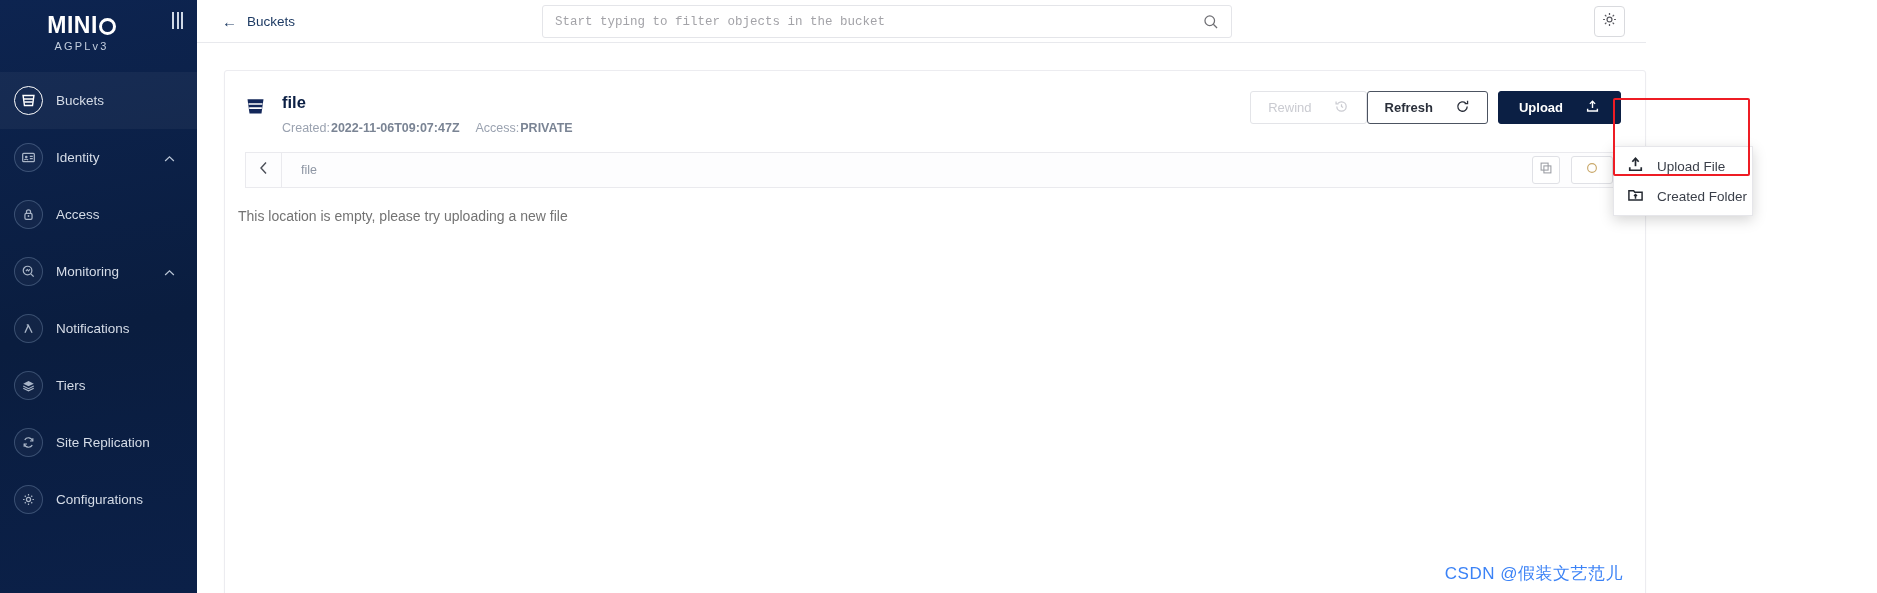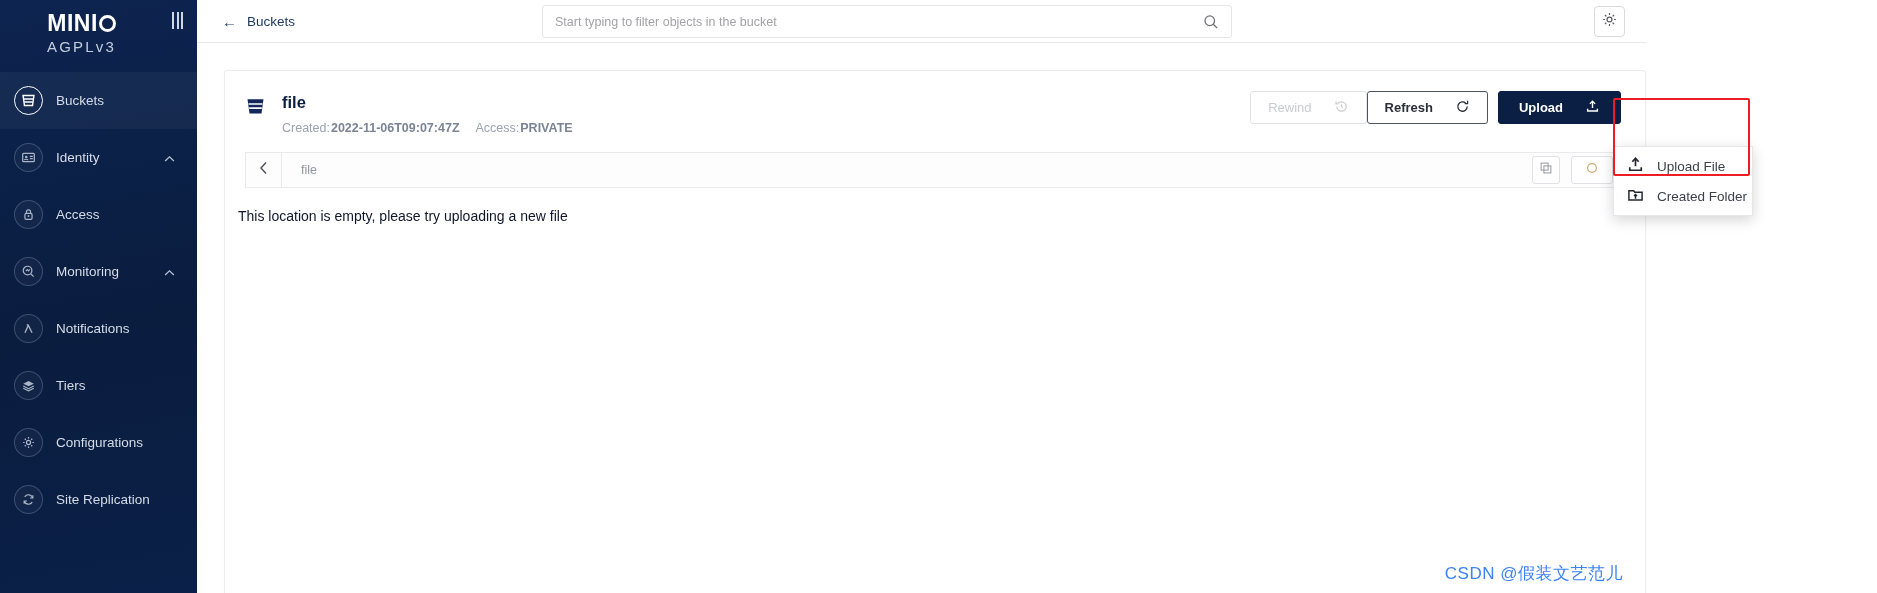--- a/index.html
+++ b/index.html
@@ -29,21 +29,21 @@
     display: flex; align-items: center;
     color: #ffffff; font-weight: 700; font-size: 23px;
     letter-spacing: 0.5px; line-height: 1;
   }
   .brand-logo .o-ring {
     display: inline-block; width: 17px; height: 17px;
     border: 3.5px solid #ffffff; border-radius: 50%;
     margin-left: 1px; margin-top: 1px;
   }
   .brand-sub {
-    color: #c3cede; font-size: 15px; letter-spacing: 2.2px;
+    color: #c3cede; font-size: 11px; letter-spacing: 2.2px;
     margin-top: 3px; font-weight: 400;
   }
   .hamburger {
     position: absolute; right: 14px; top: 12px;
     display: flex; gap: 2.5px; cursor: pointer;
   }
   .hamburger i { display: block; width: 2px; height: 17px; background: #cfd8e5; }
 
   .nav { margin-top: 6px; }
   .nav-item {
@@ -87,21 +87,21 @@
   .back-arrow { font-size: 15px; line-height: 1; color: #1d3a63; }
   .searchwrap {
     position: absolute; left: 345px; top: 5px;
     width: 690px; height: 33px;
     border: 1px solid #e4e5e9; border-radius: 3px;
     display: flex; align-items: center; background: #fff;
   }
   .searchwrap input {
     flex: 1; border: 0; outline: 0; background: transparent;
     font-size: 12.5px; color: #3c3c3c; padding: 0 12px;
-    font-family: Liberation Sans, sans-serif;
+    font-family: Liberation Mono, monospace;
   }
   .searchwrap input::placeholder { color: #a3a3a8; }
   .search-ico { padding-right: 12px; display: flex; align-items: center; cursor: pointer; }
   .gear-btn {
     position: absolute; right: 21px; top: 6px;
     width: 31px; height: 31px;
     border: 1px solid #d9dade; border-radius: 4px;
     display: flex; align-items: center; justify-content: center;
     background: #fff; cursor: pointer;
   }
@@ -154,21 +154,21 @@
   .path-crumb { font-size: 12.5px; color: #8e96a4; padding-left: 19px; cursor: pointer; }
   .path-tools { margin-left: auto; display: flex; align-items: center; gap: 11px; padding-right: 11px; }
   .icon-sq {
     width: 28px; height: 28px; border: 1px solid #e0e1e6;
     border-radius: 3px; background: #fff;
     display: flex; align-items: center; justify-content: center; cursor: pointer;
   }
   .icon-sq.wide { width: 42px; }
 
   .empty-msg {
-    padding: 20px 0 0 13px; font-size: 14px; color: #0f172a;
+    padding: 20px 0 0 13px; font-size: 14px; color: #737373;
   }
 
   
   .hl-box {
     position: absolute; left: 1416px; top: 98px;
     width: 137px; height: 78px;
     border: 2px solid #ee1c24; border-radius: 2px;
     pointer-events: none; z-index: 40;
   }
   .dropdown {
@@ -281,35 +281,35 @@
               <path d="M8 3.2l5.6 2.8L8 8.8 2.4 6z" fill="#aab6c8"></path>
               <path d="M2.4 8.6L8 11.4l5.6-2.8M2.4 10.9L8 13.7l5.6-2.8" fill="none" stroke="#aab6c8" stroke-width="1.2"></path>
             </svg>
         </span>
         <span class="nav-label">Tiers</span>
       </div>
 
       <div class="nav-item">
         <span class="nav-ico">
           <svg width="15" height="15" viewBox="0 0 16 16">
+              <path d="M12.4 6.4A4.6 4.6 0 004 5.2M3.6 9.6a4.6 4.6 0 008.4 1.2" fill="none" stroke="#aab6c8" stroke-width="1.3"></path>
+              <path d="M12.6 3.4v3h-3M3.4 12.6v-3h3" fill="none" stroke="#aab6c8" stroke-width="1.3"></path>
+            </svg>
+        </span>
+        <span class="nav-label">Site Replication</span>
+      </div>
+
+      <div class="nav-item">
+        <span class="nav-ico">
+          <svg width="15" height="15" viewBox="0 0 16 16">
               <circle cx="8" cy="8" r="2.2" fill="none" stroke="#aab6c8" stroke-width="1.3"></circle>
               <path d="M8 2.2v1.6M8 12.2v1.6M2.2 8h1.6M12.2 8h1.6M4 4l1.1 1.1M10.9 10.9L12 12M12 4l-1.1 1.1M5.1 10.9L4 12" stroke="#aab6c8" stroke-width="1.3"></path>
             </svg>
         </span>
         <span class="nav-label">Configurations</span>
-      </div>
-
-      <div class="nav-item">
-        <span class="nav-ico">
-          <svg width="15" height="15" viewBox="0 0 16 16">
-              <path d="M12.4 6.4A4.6 4.6 0 004 5.2M3.6 9.6a4.6 4.6 0 008.4 1.2" fill="none" stroke="#aab6c8" stroke-width="1.3"></path>
-              <path d="M12.6 3.4v3h-3M3.4 12.6v-3h3" fill="none" stroke="#aab6c8" stroke-width="1.3"></path>
-            </svg>
-        </span>
-        <span class="nav-label">Site Replication</span>
       </div>
 
     </nav>
   </aside>
 
   <section class="main">
 
     <header class="topbar">
       <div class="back-link">
         <span class="back-arrow">←</span>

